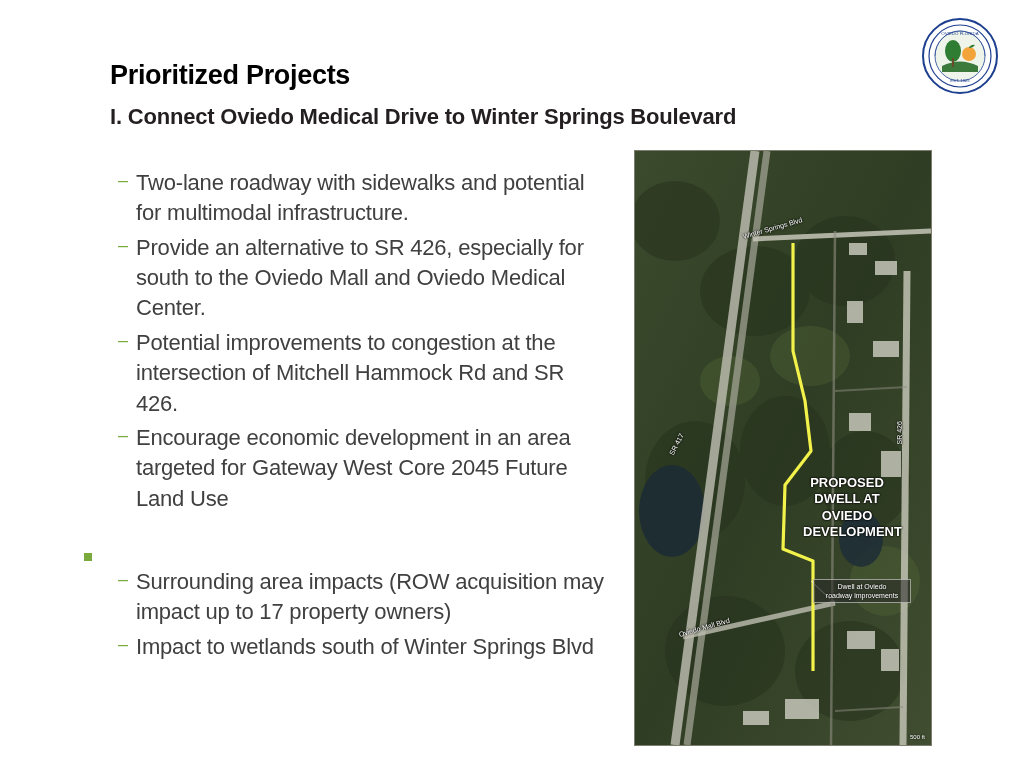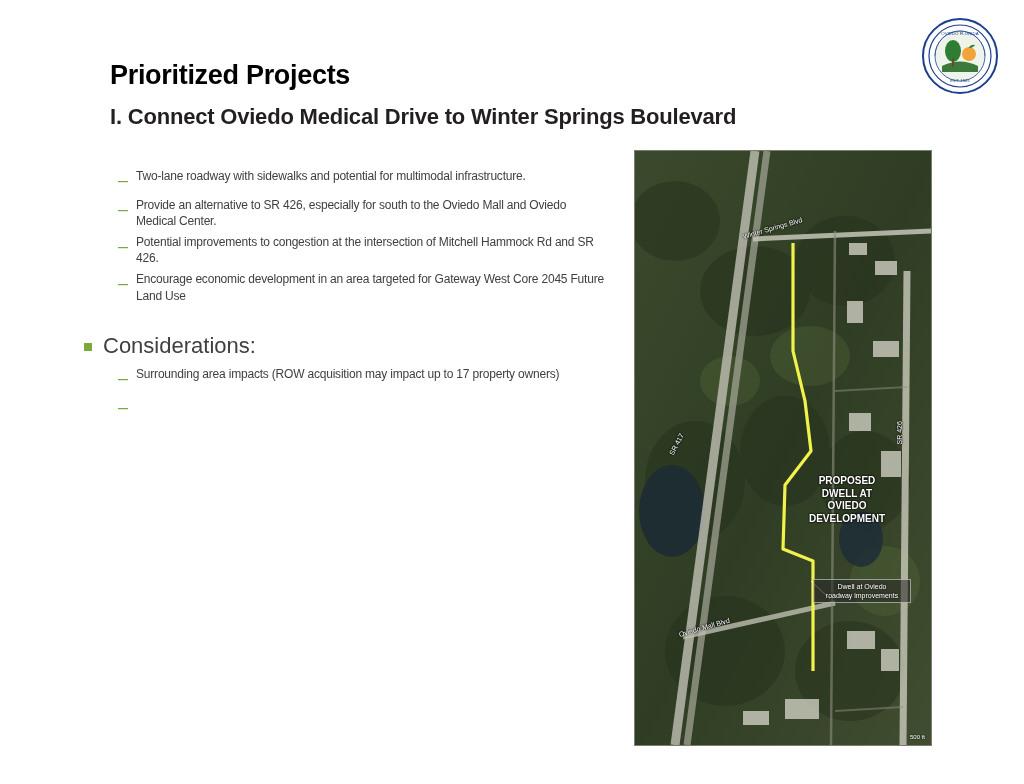--- a/index.html
+++ b/index.html
@@ -82,21 +82,21 @@
     margin-bottom: 4px;
   }
   .dash {
     color: #7aa93c;
     font-size: 18px;
     line-height: 1.38;
     margin-right: 8px;
     flex: 0 0 auto;
   }
   .sub-text {
-    font-size: 12px;
+    font-size: 22px;
     color: #404040;
     line-height: 1.38;
     letter-spacing: -0.2px;
   }
   .gap { height: 14px; }
 
   
   .map {
     position: absolute;
     left: 634px;
@@ -115,21 +115,21 @@
     font-family: "Liberation Sans", sans-serif;
     text-shadow: 0 0 2px #000, 0 0 2px #000;
     white-space: nowrap;
   }
   .map-label.rot-ne { transform: rotate(-62deg); transform-origin: left center; }
   .map-label.rot-v { transform: rotate(-90deg); transform-origin: left center; }
   .map-label.rot-sl { transform: rotate(-16deg); transform-origin: left center; }
   .callout {
     position: absolute;
     color: #ffffff;
-    font-size: 10px;
+    font-size: 13px;
     font-weight: bold;
     text-align: center;
     line-height: 1.25;
     text-shadow: 0 0 2px #000, 0 0 2px #000;
     white-space: pre-line;
   }
   .callout-box {
     position: absolute;
     background: rgba(40,40,40,0.55);
     border: 1px solid rgba(255,255,255,0.5);
@@ -193,29 +193,29 @@
         <span class="sub-text">Encourage economic development in an area targeted for Gateway West Core 2045 Future Land Use</span>
       </div>
     </div>
   </div>
 
   <div class="gap"></div>
 
   <div class="section">
     <div class="head-row">
       <div class="sq-bullet"></div>
-      <div class="head-text">Considerations:</div>
     </div>
     <div class="sub-list">
       <div class="sub-item">
         <span class="dash">–</span>
         <span class="sub-text">Surrounding area impacts (ROW acquisition may impact up to 17 property owners)</span>
       </div>
       <div class="sub-item">
         <span class="dash">–</span>
+        <span class="sub-text">Impact to wetlands south of Winter Springs Blvd</span>
       </div>
     </div>
   </div>
 
 </div>
 
 <div class="map">
   <svg class="map-canvas" viewBox="0 0 296 594" preserveAspectRatio="none">
     <defs>
       <linearGradient id="veg" x1="0" y1="0" x2="1" y2="1">

